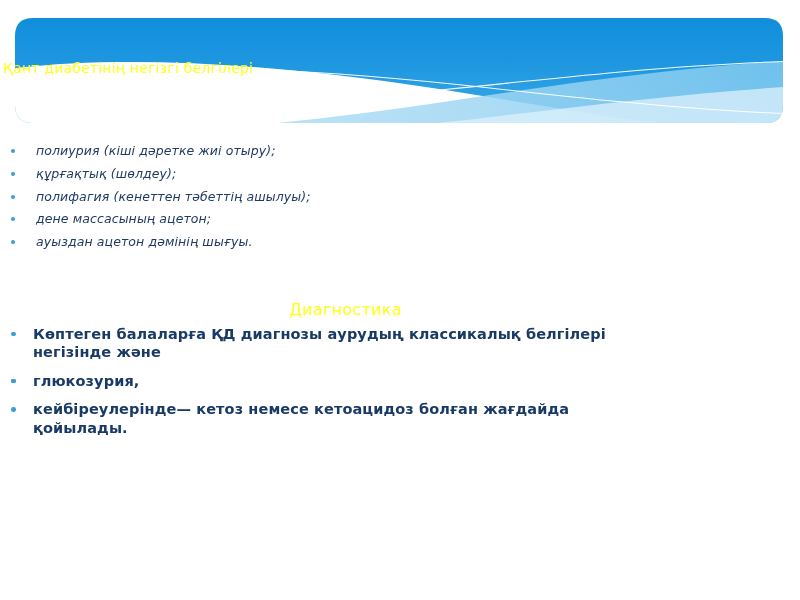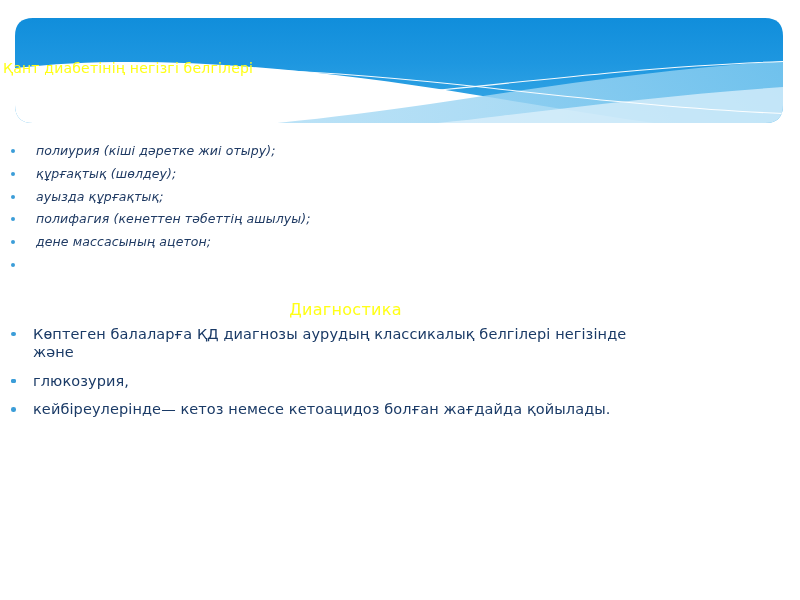--- a/index.html
+++ b/index.html
@@ -100,21 +100,21 @@
     padding-right: 49px;
   }
 
   
   .list-diagnostics li {
     position: relative;
     padding-left: 33px;
     margin: 0 0 10px 0;
     padding-right: 108px;
     font-size: 14.5px;
-    font-weight: normal;
+    font-weight: bold;
     color: #1a3a66;
     line-height: 1.28;
     letter-spacing: 0.1px;
   }
   .list-diagnostics li .bullet-dot {
     position: absolute;
     left: 11px;
     top: 7px;
     width: 4.5px;
     height: 4.5px;
@@ -172,32 +172,29 @@
       <li>
         <span class="bullet-dot"></span>
         <span>полиурия (кіші дәретке жиі отыру);</span>
       </li>
       <li>
         <span class="bullet-dot"></span>
         <span>құрғақтық (шөлдеу);</span>
       </li>
       <li>
         <span class="bullet-dot"></span>
-        <span>ауызда құрғақтық;</span>
-      </li>
-      <li>
-        <span class="bullet-dot"></span>
         <span>полифагия (кенеттен тәбеттің ашылуы);</span>
       </li>
       <li>
         <span class="bullet-dot"></span>
         <span>дене массасының ацетон;</span>
       </li>
       <li>
         <span class="bullet-dot"></span>
+        <span>ауыздан ацетон дәмінің шығуы.</span>
       </li>
     </ul>
 
     <div id="diagnostics-heading">Диагностика</div>
 
     <ul class="bullets list-diagnostics">
       <li>
         <span class="bullet-dot"></span>
         <span>Көптеген балаларға ҚД диагнозы аурудың классикалық белгілері негізінде және</span>
       </li>

